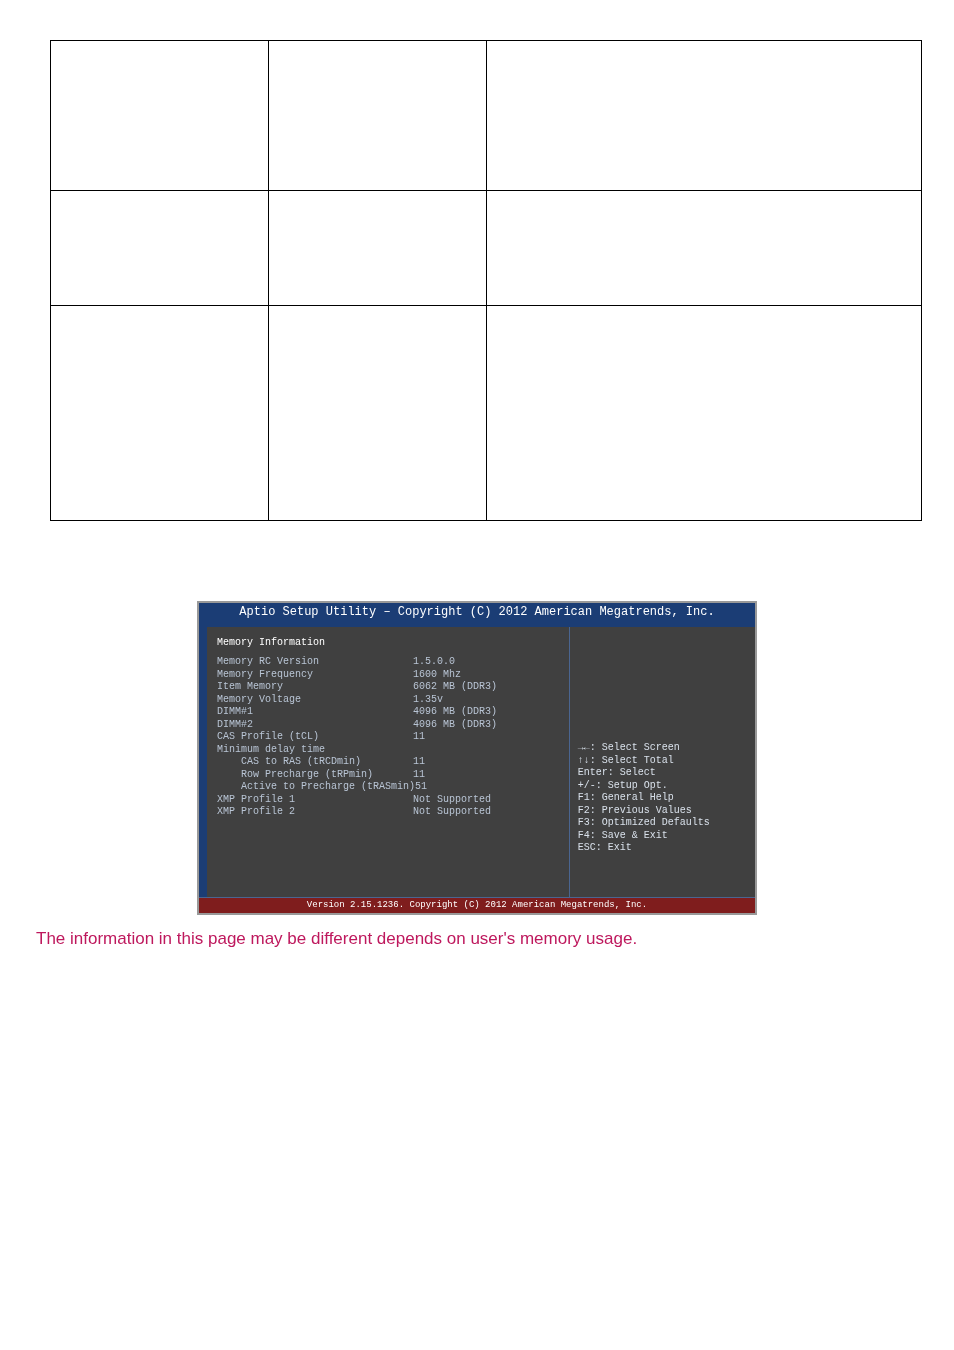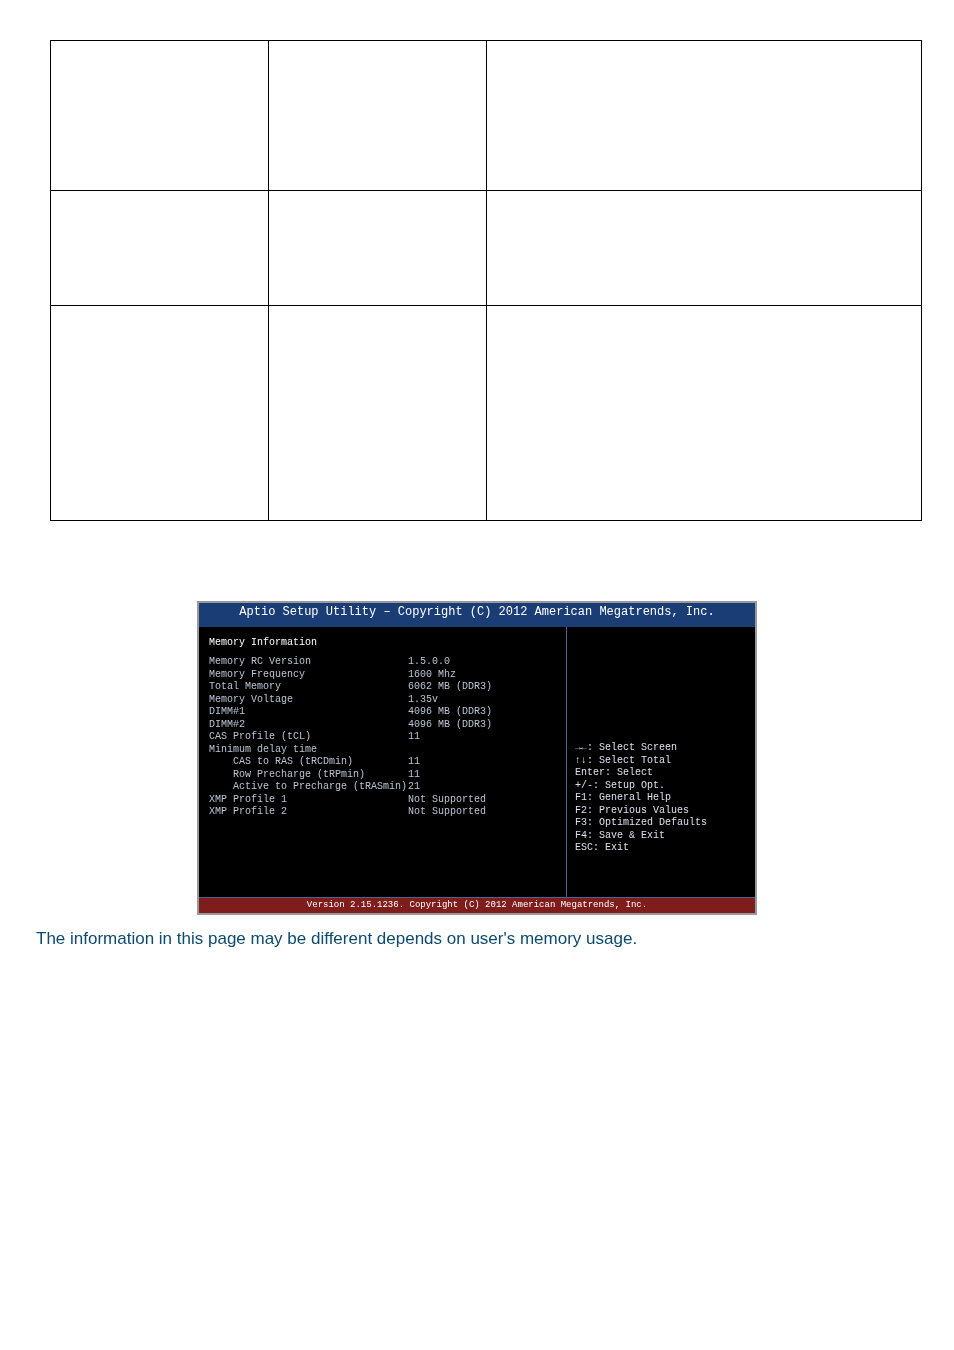--- a/index.html
+++ b/index.html
@@ -60,21 +60,22 @@
     top: -1px;
     background: #cfd7df;
     color: #1b3d75;
     padding: 0 5px;
     font-size: 9px;
     border: 1px solid #4a6590;
     border-bottom: none;
   }
   .bios-body {
     display: flex;
-    background: #000000;
+    background: #404040;
+    margin-left: 8px;
   }
   .bios-left {
     flex: 0 0 66%;
     padding: 10px 8px 10px 10px;
     min-height: 270px;
   }
   .bios-right {
     flex: 1;
     border-left: 1px solid #4a6590;
     padding: 10px 8px;
@@ -95,21 +96,21 @@
   .bios-footer {
     background: #7f1d1d;
     color: #fff;
     text-align: center;
     font-size: 9px;
     padding: 2px 0 3px 0;
     border-top: 1px solid #4a6590;
   }
   .footnote {
     font-size: 17px;
-    color: #0c4a6e;
+    color: #be185d;
     margin: 8px 0 0 36px;
   }
 </style>
 </head>
 <body>
 
 <div class="page-wrap">
   <table class="doc-table">
     <colgroup>
       <col class="c1">
@@ -146,21 +147,21 @@
       <div id="bios-rows">
           <div class="bios-row">
             <span class="bios-label">Memory RC Version</span>
             <span class="bios-value">1.5.0.0</span>
           </div>
           <div class="bios-row">
             <span class="bios-label">Memory Frequency</span>
             <span class="bios-value">1600 Mhz</span>
           </div>
           <div class="bios-row">
-            <span class="bios-label">Total Memory</span>
+            <span class="bios-label">Item Memory</span>
             <span class="bios-value">6062 MB (DDR3)</span>
           </div>
           <div class="bios-row">
             <span class="bios-label">Memory Voltage</span>
             <span class="bios-value">1.35v</span>
           </div>
           <div class="bios-row">
             <span class="bios-label">DIMM#1</span>
             <span class="bios-value">4096 MB (DDR3)</span>
           </div>
@@ -179,21 +180,21 @@
           <div class="bios-row">
             <span class="bios-label">    CAS to RAS (tRCDmin)</span>
             <span class="bios-value">11</span>
           </div>
           <div class="bios-row">
             <span class="bios-label">    Row Precharge (tRPmin)</span>
             <span class="bios-value">11</span>
           </div>
           <div class="bios-row">
             <span class="bios-label">    Active to Precharge (tRASmin)</span>
-            <span class="bios-value">21</span>
+            <span class="bios-value">51</span>
           </div>
           <div class="bios-row">
             <span class="bios-label">XMP Profile 1</span>
             <span class="bios-value">Not Supported</span>
           </div>
           <div class="bios-row">
             <span class="bios-label">XMP Profile 2</span>
             <span class="bios-value">Not Supported</span>
           </div>
         </div>

